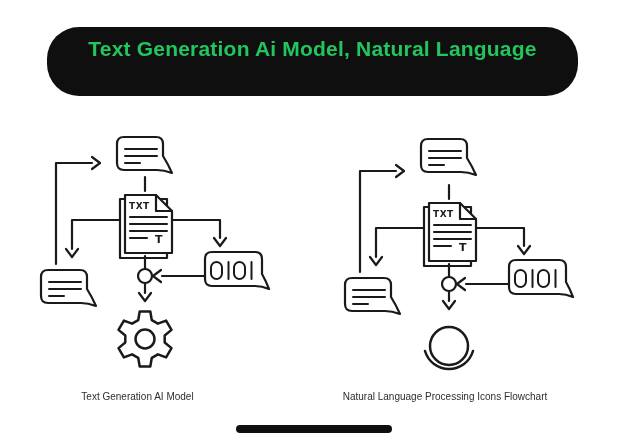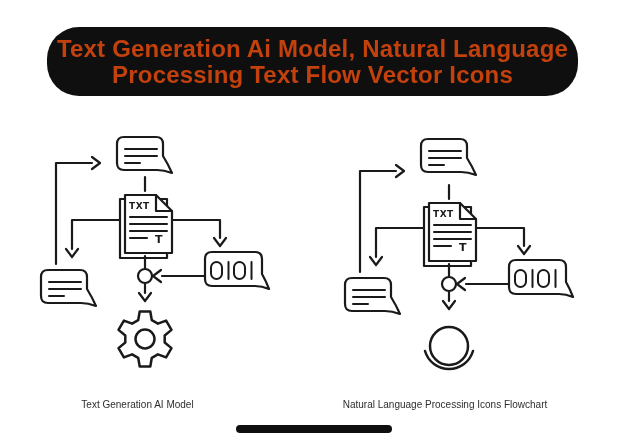--- a/index.html
+++ b/index.html
@@ -1,35 +1,34 @@
 <!DOCTYPE html>
 <html><head>
 <meta charset="utf-8">
 <style>
   html,body{margin:0;padding:0;}
   body{width:626px;height:433px;position:relative;background:#ffffff;overflow:hidden;
        font-family:"Liberation Sans", sans-serif;}
   .banner{position:absolute;left:47px;top:27px;width:531px;height:69px;box-sizing:border-box;
-          background:#0f0f0f;border-radius:32px;color:#c2410c;text-align:center;
-          padding-top:9px;font-size:24px;line-height:26px;font-weight:600;letter-spacing:.2px;}
-  .caption{position:absolute;top:391px;font-size:10px;color:#2e2e2e;text-align:center;margin-top:8px;}
+          background:#0f0f0f;border-radius:32px;color:#22c55e;text-align:center;
+          padding-top:9px;font-size:21px;line-height:26px;font-weight:600;letter-spacing:.2px;}
+  .caption{position:absolute;top:391px;font-size:10px;color:#2e2e2e;text-align:center;}
   .caption.left{left:30px;width:215px;}
   .caption.right{left:332px;width:226px;}
   .footer-bar{position:absolute;left:236px;top:425px;width:156px;height:8px;
               background:#0f0f0f;border-radius:4px;}
   svg{position:absolute;left:0;top:0;}
   svg text{font-family:"DejaVu Sans", sans-serif;font-weight:bold;fill:#1a1a1a;stroke:none;}
   .diagram{stroke:#1a1a1a;fill:none;stroke-width:2.2;stroke-linecap:round;stroke-linejoin:round;}
 </style>
 </head>
 <body>
 
 <div class="banner">
   <div>Text Generation Ai Model, Natural Language</div>
-  <div>Processing Text Flow Vector Icons</div>
 </div>
 
 <svg width="626" height="433" viewBox="0 0 626 433">
   <defs>
     <g id="bubble">
       <path d="M 7 0 H 39 Q 46 0 46 7 V 19 Q 51 27 55 36 Q 47 33 40 33 H 7 Q 0 33 0 26 V 7 Q 0 0 7 0 Z" fill="#fff"></path>
       <path d="M 8 12 H 40 M 8 19 H 40 M 8 26 H 23" stroke-width="2"></path>
     </g>
     <g id="doc">
       <rect x="0" y="4" width="47" height="59"></rect>

